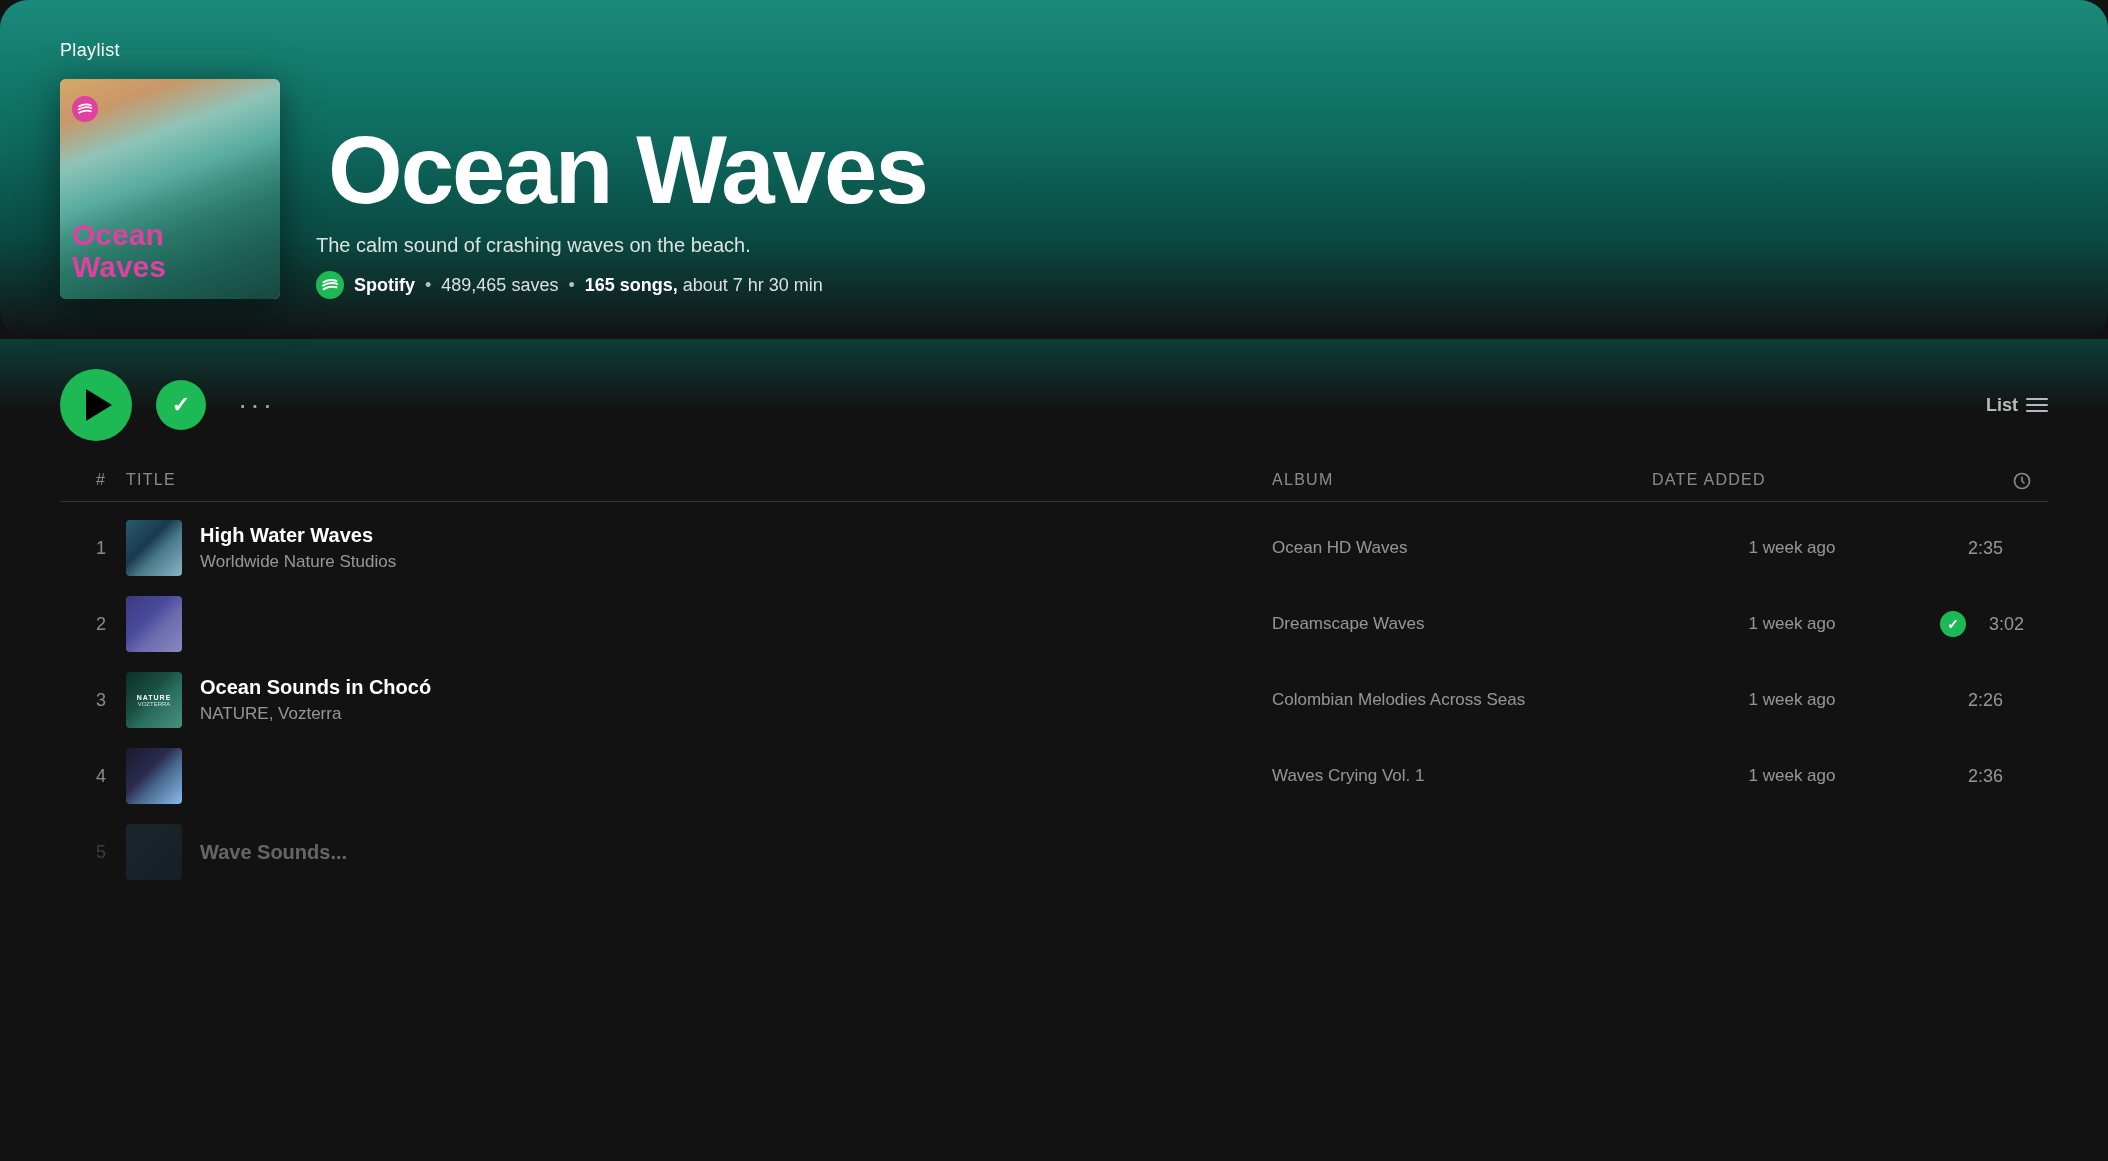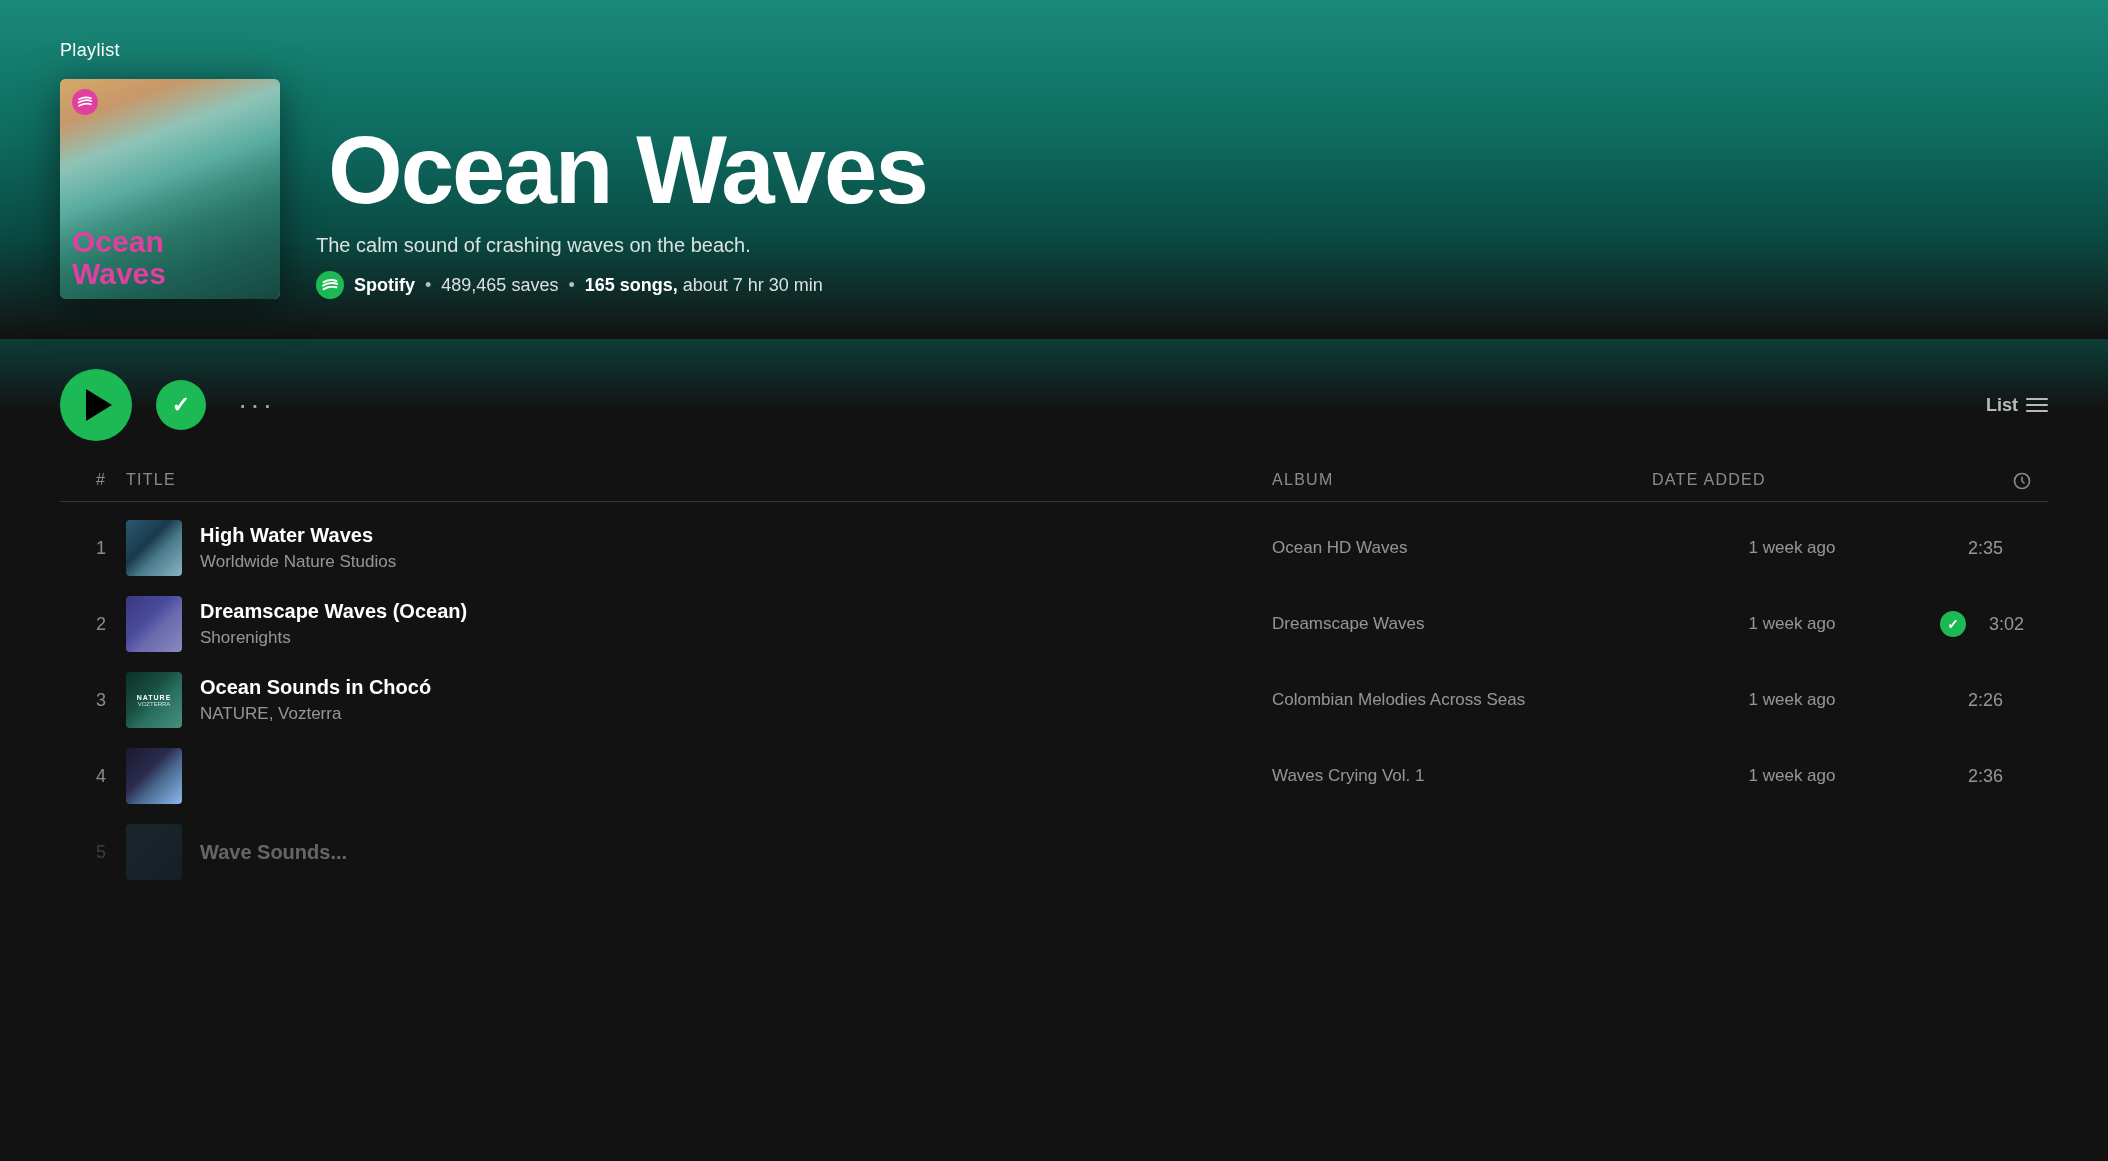--- a/index.html
+++ b/index.html
@@ -10,20 +10,21 @@
       font-family: 'Circular', 'Helvetica Neue', Helvetica, Arial, sans-serif;
       background: #121212;
       color: #fff;
       overflow-x: hidden;
     }
 
     
     .header-area {
       background: linear-gradient(180deg, #1a8a7a 0%, #0e6b60 40%, #0a4a42 70%, #121212 100%);
       padding: 40px 60px 40px 60px;
+      border-radius: 28px;
     }
 
     .playlist-label {
       font-size: 18px;
       font-weight: 500;
       color: #fff;
       margin-bottom: 18px;
       letter-spacing: 0.02em;
     }
 
@@ -43,21 +44,21 @@
       overflow: hidden;
       box-shadow: 0 8px 40px rgba(0,0,0,0.5);
     }
 
     .album-art-overlay {
       position: absolute;
       inset: 0;
       display: flex;
       flex-direction: column;
       justify-content: space-between;
-      padding: 10px 12px;
+      padding: 17px 12px;
     }
 
     .album-spotify-icon {
       width: 26px;
       height: 26px;
     }
 
     .album-title-text {
       font-size: 30px;
       font-weight: 900;
@@ -474,24 +475,20 @@
     <div class="track-date">1 week ago</div>
     <div class="track-duration-cell">
       <span class="track-duration">2:35</span>
     </div>
   </div>
 
   <div class="track-row">
     <div class="track-num">2</div>
     <div class="track-info">
       <div class="track-thumb track-thumb-2"></div>
-      <div class="track-texts">
-        <span class="track-name">Dreamscape Waves (Ocean)</span>
-        <span class="track-artist">Shorenights</span>
-      </div>
     </div>
     <div class="track-album">Dreamscape Waves</div>
     <div class="track-date">1 week ago</div>
     <div class="track-duration-cell">
       <div class="track-saved-badge">
         <span class="track-saved-check">✓</span>
       </div>
       <span class="track-duration">3:02</span>
     </div>
   </div>

